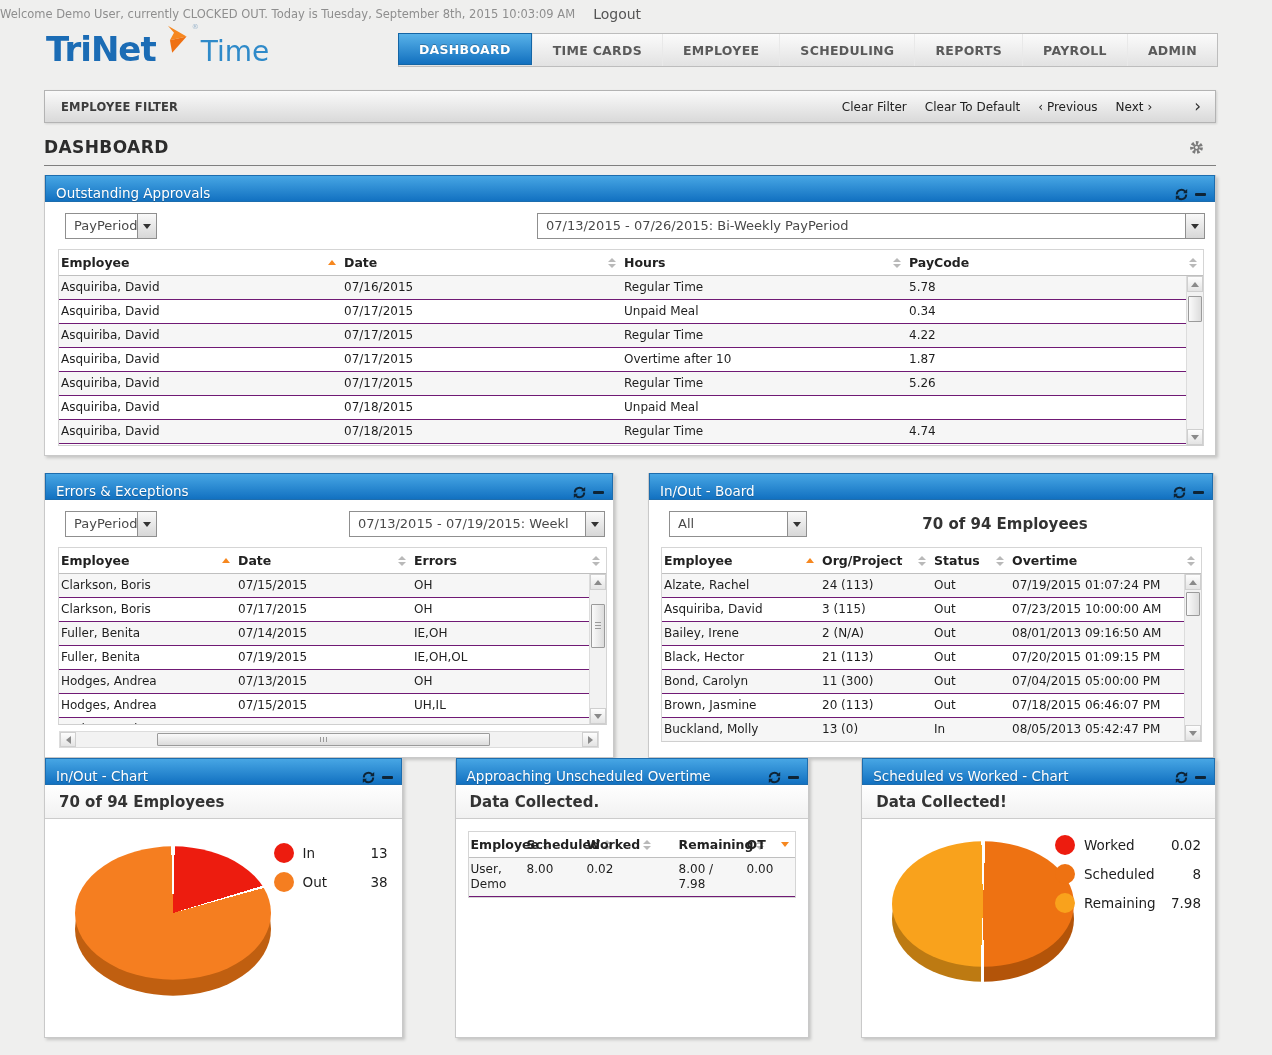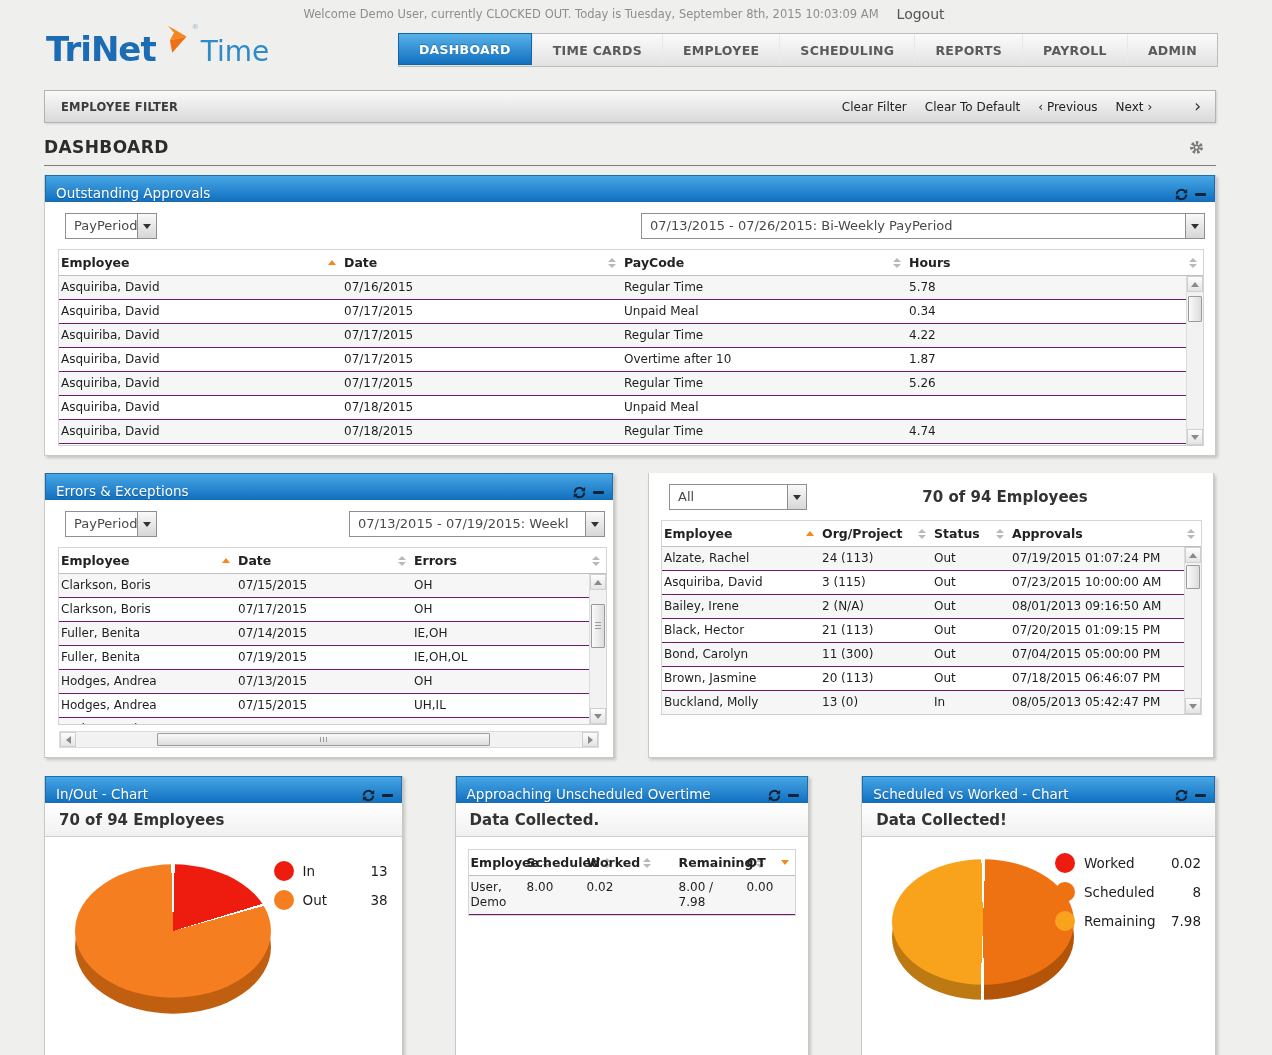--- a/index.html
+++ b/index.html
@@ -1,20 +1,20 @@
 <!DOCTYPE html>
 <html><head>
 <meta charset="utf-8">
 <style>
   * { margin:0; padding:0; box-sizing:border-box; }
   html,body { width:1272px; height:1055px; background:#efefee; font-family:"DejaVu Sans","Liberation Sans",sans-serif; }
   body { position:relative; overflow:hidden; }
 
   
-  .top-bar { height:27px; display:flex; justify-content:center; align-items:center; padding-right:24px; }
+  .top-bar { height:27px; display:flex; justify-content:flex-start; align-items:center; padding-right:24px; }
   .welcome { font-size:11.5px; color:#8e8e8e; }
   .logout { font-size:14px; color:#555; margin-left:18px; cursor:pointer; }
 
   
   .header-row { position:relative; height:52px; }
   .brand { position:absolute; left:46px; top:2px; display:flex; align-items:flex-start; }
   .brand-name { font-size:34px; font-weight:bold; color:#1b6cb5; letter-spacing:-1px; line-height:40px;}
   .brand-arrow { margin:-4px 2px 0 4px; }
   .brand-reg { font-size:7px; color:#9db7cd; margin-top:-6px;}
   .brand-product { font-size:28px; color:#2f8ac9; line-height:46px; margin-left:2px; font-weight:400;}
@@ -85,21 +85,21 @@
   .hthumb { position:absolute; top:1px; bottom:1px; left:18%; width:62%; background:linear-gradient(#fafafa,#dcdcdc); border:1px solid #9b9b9b; border-radius:1px; cursor:grab; }
   .hthumb::after { content:""; position:absolute; top:3px; bottom:3px; left:50%; width:8px; margin-left:-4px; background:repeating-linear-gradient(90deg,#9a9a9a 0 1px,transparent 1px 3px); }
 
   
   .content { margin-left:44px; width:1172px; }
   .panel-outstanding { margin-top:9px; }
   .panel-outstanding .tbl { margin:0 11px 0 13px; }
   .panel-outstanding .tbody-wrap { height:169px; }
   .panel-outstanding { padding-bottom:9px; }
   .row2 { display:flex; gap:34px; margin-top:17px; }
-  .row3 { display:flex; gap:52px; margin-top:18px; }
+  .row3 { display:flex; gap:52px; }
   .panel-errors { width:570px; padding-bottom:9px; }
   .panel-errors .tbl { margin:0 6px 0 13px; }
   .panel-errors .tbody-wrap { height:150px; }
   .panel-board { width:566px; padding-bottom:9px; }
   .panel-board .tbl { margin:0 11px 0 12px; }
   .panel-board .tbody-wrap { height:167px; }
   .board-count { flex:1; text-align:center; font-size:15px; font-weight:bold; color:#333; }
 
   .table-out { --cols:283px 280px 285px 1fr; }
   .table-err { --cols:177px 176px 1fr; }
@@ -198,49 +198,49 @@
           <path d="M12.6 8a4.6 4.6 0 0 1-8 3.1l1.5-1.5H1v5.1l1.9-1.9A7 7 0 0 0 15 8z"></path>
         </svg>
         <span class="icon-min"></span>
       </div>
     </div>
     <div class="controls">
       <div class="dd" style="width:92px">
         <span class="dd-text">PayPeriod</span>
         <span class="dd-btn"></span>
       </div>
-      <div class="dd" style="width:564px">
+      <div class="dd" style="width:668px">
         <span class="dd-text">07/13/2015 - 07/26/2015: Bi-Weekly PayPeriod</span>
         <span class="dd-btn"></span>
       </div>
     </div>
     <div class="tbl table-out">
       <div class="thead">
         <div class="th">
             <span>Employee</span>
             <span class="sort asc">
               <i class="u"></i>
             </span>
           </div>
         <div class="th">
             <span>Date</span>
             <span class="sort">
               <i class="u"></i>
               <i class="d"></i>
             </span>
           </div>
         <div class="th">
-            <span>PayCode</span>
+            <span>Hours</span>
             <span class="sort">
               <i class="u"></i>
               <i class="d"></i>
             </span>
           </div>
         <div class="th">
-            <span>Hours</span>
+            <span>PayCode</span>
             <span class="sort">
               <i class="u"></i>
               <i class="d"></i>
             </span>
           </div>
       </div>
       <div class="tbody-wrap">
         <div class="rows">
             <div class="tr">
               <div class="td">Asquiriba, David</div>
@@ -391,20 +391,30 @@
         </div>
       </div>
       <div class="hscroll">
         <span class="hbtn left"></span>
         <span class="hbtn right"></span>
         <span class="hthumb"></span>
       </div>
     </div>
 
     <div class="panel panel-board">
+      <div class="panel-header">
+        <span class="panel-title">In/Out - Board</span>
+        <div class="panel-icons">
+          <svg class="icon-refresh" width="13" height="13" viewBox="0 0 16 16" fill="#0e2436">
+            <path d="M3.4 8a4.6 4.6 0 0 1 8-3.1L9.9 6.4H15V1.3l-1.9 1.9A7 7 0 0 0 1 8z"></path>
+            <path d="M12.6 8a4.6 4.6 0 0 1-8 3.1l1.5-1.5H1v5.1l1.9-1.9A7 7 0 0 0 15 8z"></path>
+          </svg>
+          <span class="icon-min"></span>
+        </div>
+      </div>
       <div class="controls">
         <div class="dd" style="width:138px">
           <span class="dd-text">All</span>
           <span class="dd-btn"></span>
         </div>
         <span class="board-count">70 of 94 Employees</span>
       </div>
       <div class="tbl table-board">
         <div class="thead">
           <div class="th">
@@ -421,21 +431,21 @@
               </span>
             </div>
           <div class="th">
               <span>Status</span>
               <span class="sort">
                 <i class="u"></i>
                 <i class="d"></i>
               </span>
             </div>
           <div class="th">
-              <span>Approvals</span>
+              <span>Overtime</span>
               <span class="sort">
                 <i class="u"></i>
                 <i class="d"></i>
               </span>
             </div>
         </div>
         <div class="tbody-wrap">
           <div class="rows">
               <div class="tr">
                 <div class="td">Alzate, Rachel</div>

